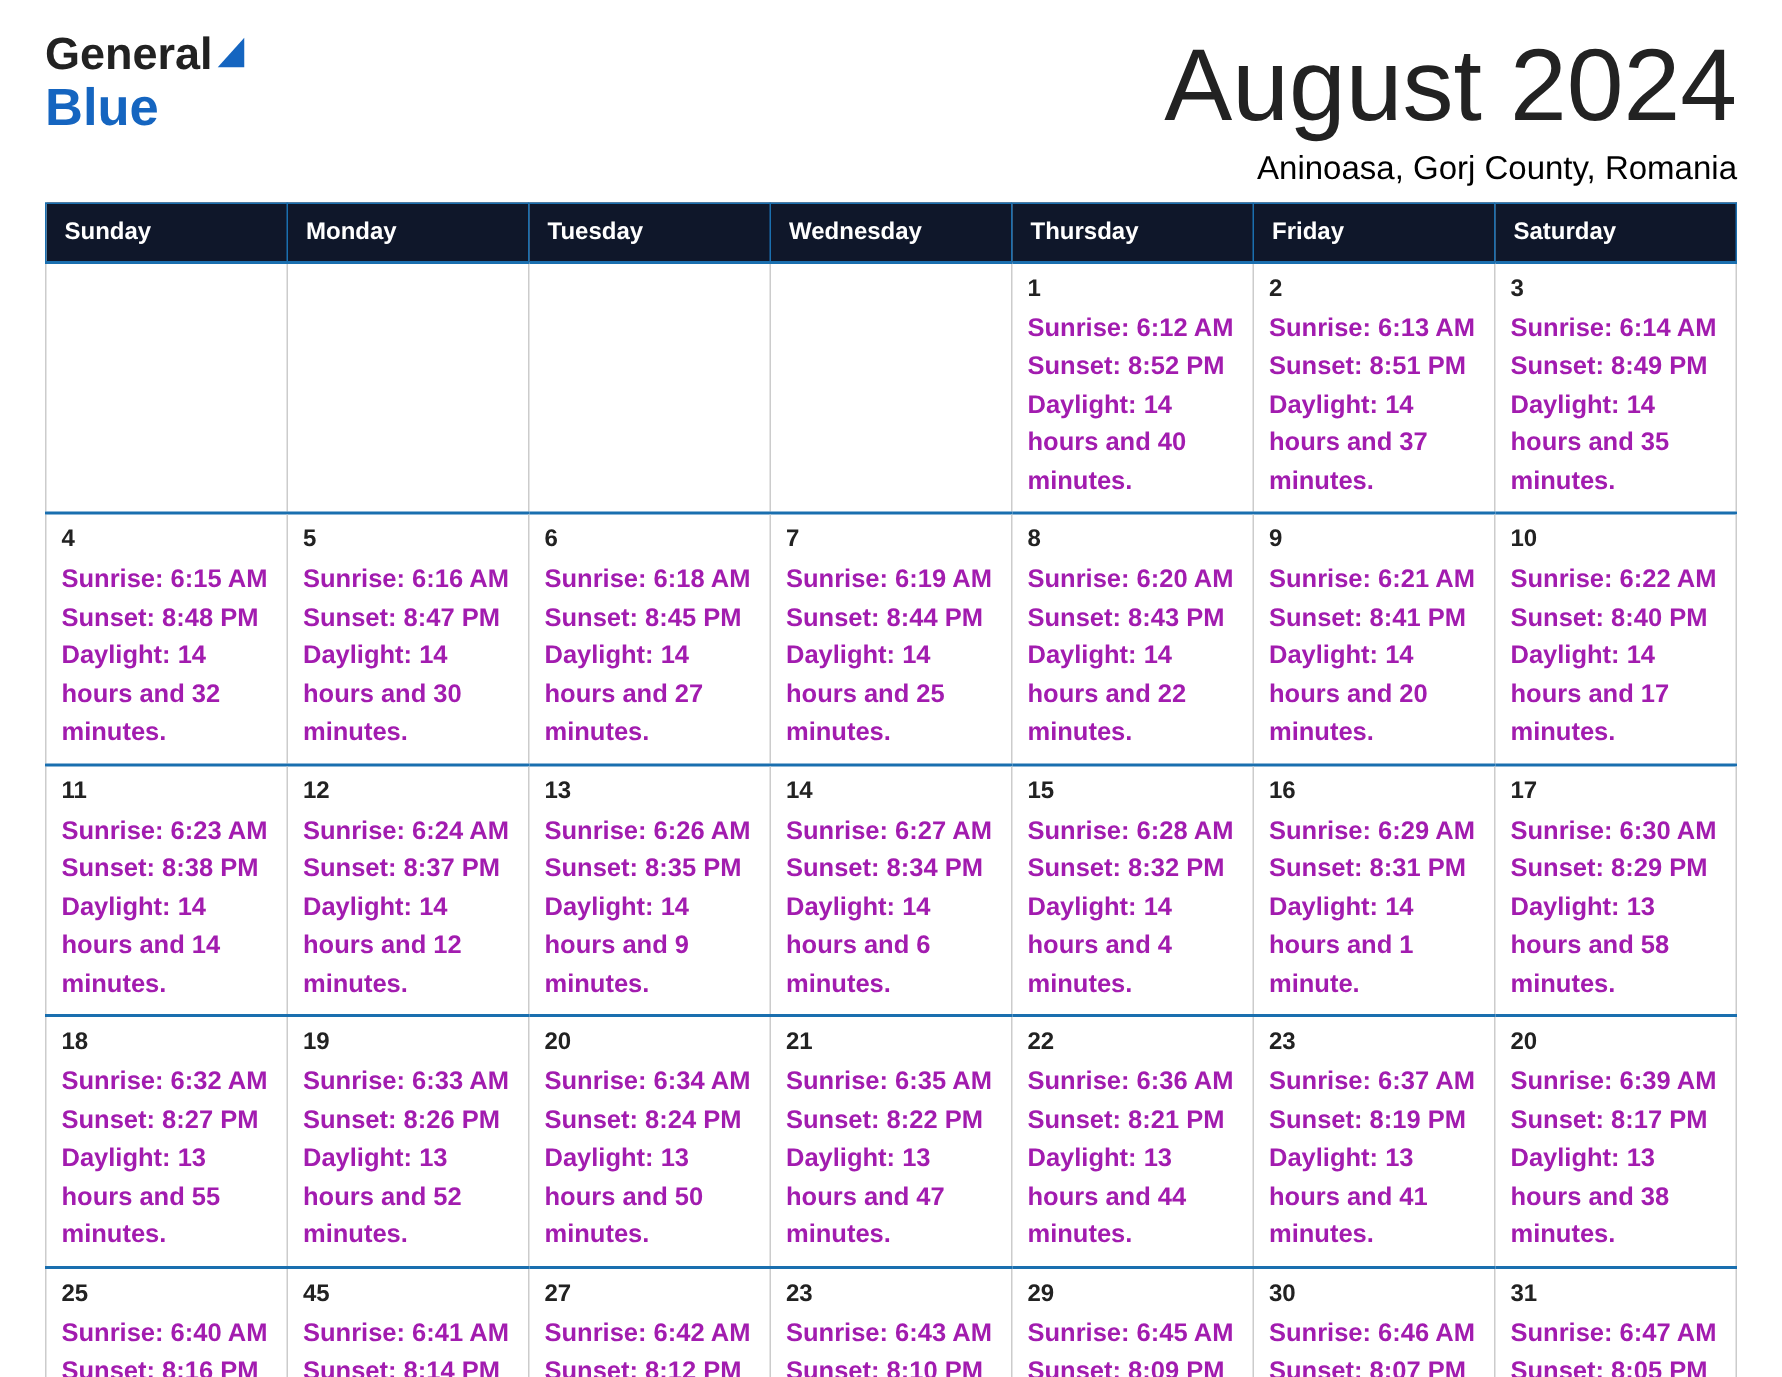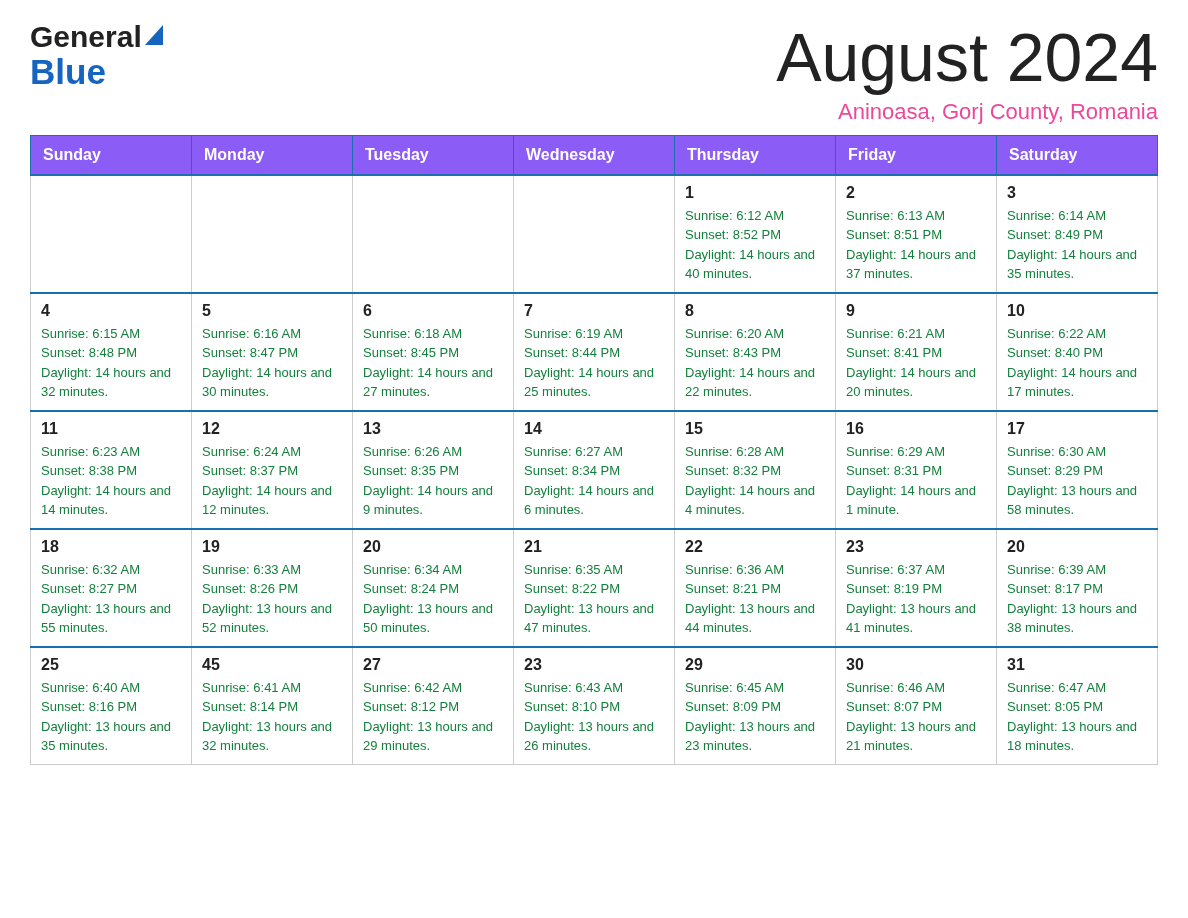--- a/index.html
+++ b/index.html
@@ -22,30 +22,30 @@
     }
     .title-block h1 {
       font-size: 68px;
       font-weight: normal;
       color: #222;
       line-height: 1.1;
     }
     .title-block h2 {
       font-size: 22px;
       font-weight: normal;
-      color: #ec4899;
+      color: #000000;
       margin-top: 4px;
     }
     .calendar {
       width: 100%;
       border-collapse: collapse;
       margin-top: 10px;
     }
     .calendar th {
-      background-color: #8b5cf6;
+      background-color: #0f172a;
       color: #fff;
       font-size: 16px;
       font-weight: bold;
       padding: 10px 12px;
       text-align: left;
       border: 1px solid #1a6faf;
     }
     .calendar td {
       vertical-align: top;
       padding: 8px 10px;
@@ -59,23 +59,24 @@
       border-top: 2px solid #1a6faf;
     }
     .day-number {
       font-size: 16px;
       font-weight: bold;
       color: #222;
       display: block;
       margin-bottom: 4px;
     }
     .day-info {
-      font-size: 13px;
+      font-size: 17px;
       line-height: 1.5;
-      color: #15803d;
+      color: #a21caf;
+      font-weight: bold;
     }
     .empty-cell {
       background: #fff;
     }
     .logo-row {
       display: flex;
       align-items: center;
       gap: 0;
       text-align: right;
     }

